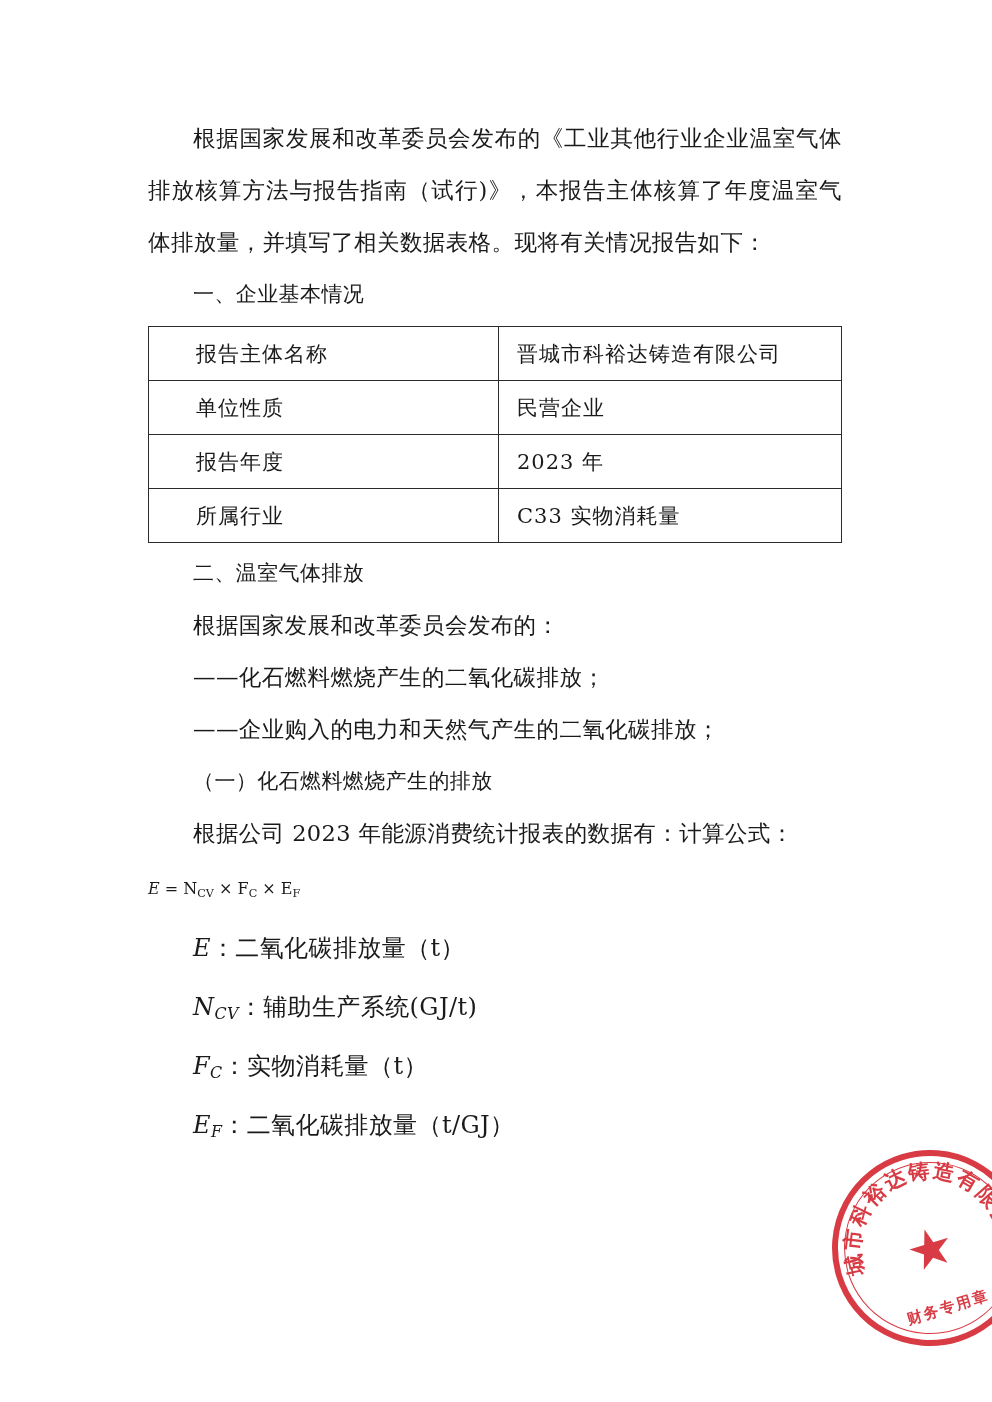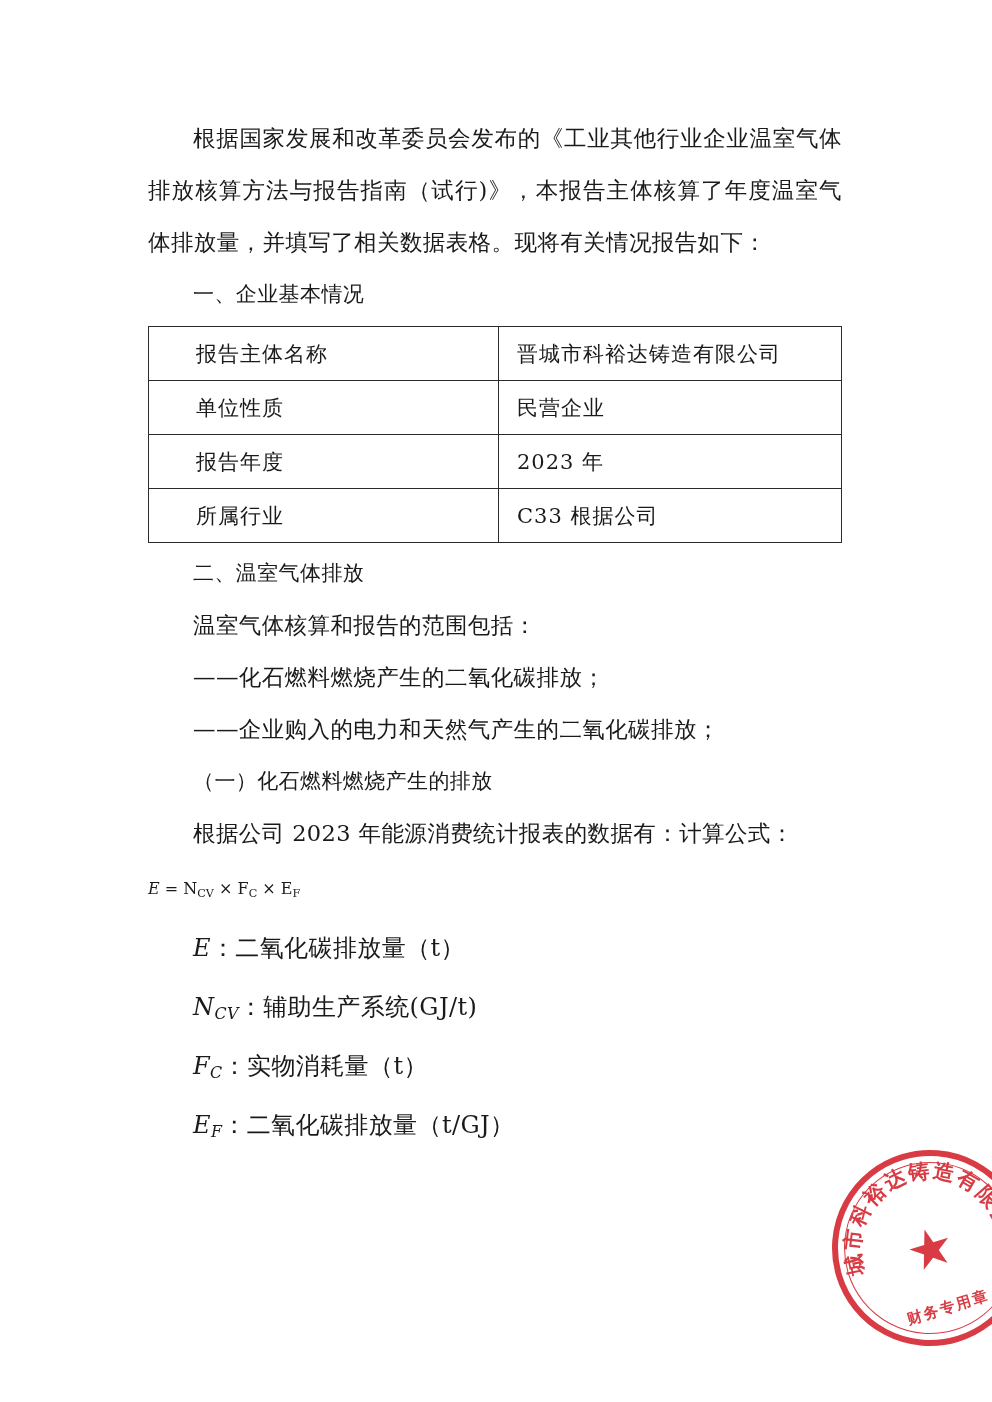--- a/index.html
+++ b/index.html
@@ -164,29 +164,29 @@
       <tr>
         <td class="label">单位性质</td>
         <td class="value">民营企业</td>
       </tr>
       <tr>
         <td class="label">报告年度</td>
         <td class="value">2023 年</td>
       </tr>
       <tr>
         <td class="label">所属行业</td>
-        <td class="value">C33 根据公司</td>
+        <td class="value">C33 实物消耗量</td>
       </tr>
     </tbody>
   </table>
 
   <p class="section-head">二、温室气体排放</p>
 
 
-  <p class="para indent">温室气体核算和报告的范围包括：</p>
+  <p class="para indent">根据国家发展和改革委员会发布的：</p>
 
   <p class="para indent">——化石燃料燃烧产生的二氧化碳排放；</p>
 
   <p class="para indent">——企业购入的电力和天然气产生的二氧化碳排放；</p>
 
   <p class="section-head">（一）化石燃料燃烧产生的排放</p>
 
   <p class="para indent">根据公司 2023 年能源消费统计报表的数据有：计算公式：</p>
 
   <div class="formula">

